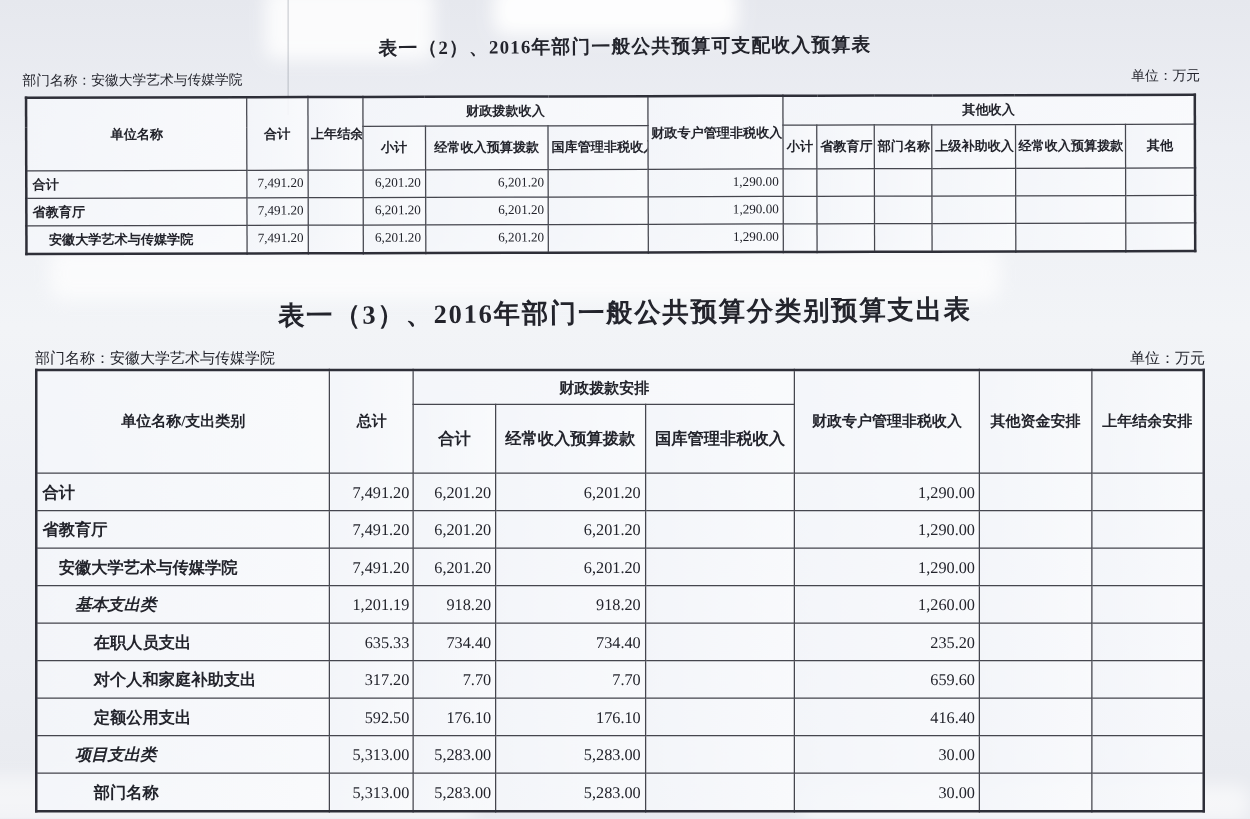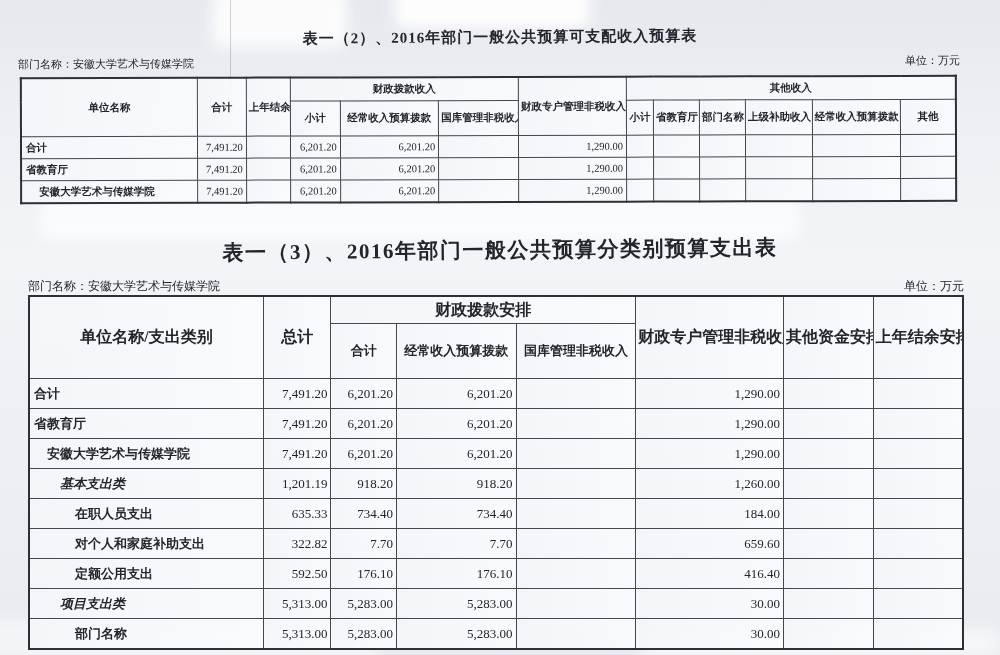--- a/index.html
+++ b/index.html
@@ -40,21 +40,21 @@
 
   #tbl1{position:absolute;left:20px;top:76px;width:937px;font-size:10.5px;
     border:2px solid #2e2f38;transform:rotate(-.15deg);}
   #tbl1 thead tr.grp th{height:20px;margin-left:28px;}
   #tbl1 thead tr.sub th{height:32px;}
   #tbl1 tbody td{height:19px;}
   #tbl1 tbody td.label{font-weight:bold;}
 
   #tbl2{position:absolute;left:28px;top:295px;width:936px;font-size:13px;
     border:2px solid #2e2f38;}
-  #tbl2 thead tr.grp th{height:24px;font-size:16px;}
+  #tbl2 thead tr.grp th{height:24px;font-size:12px;}
   #tbl2 thead tr.sub th{height:52px;font-size:13px;}
   #tbl2 tbody td{height:27px;}
   #tbl2 tbody td.label{font-weight:bold;}
 </style>
 </head>
 <body>
 
 <div class="scan">
   <div class="patch p1"></div>
   <div class="patch p2"></div>
@@ -227,27 +227,27 @@
           <td class="num">1,260.00</td>
           <td class="num"></td>
           <td class="num"></td>
         </tr>
         <tr>
           <td class="label ind-3">在职人员支出</td>
           <td class="num">635.33</td>
           <td class="num">734.40</td>
           <td class="num">734.40</td>
           <td class="num"></td>
-          <td class="num">184.00</td>
+          <td class="num">235.20</td>
           <td class="num"></td>
           <td class="num"></td>
         </tr>
         <tr>
           <td class="label ind-3">对个人和家庭补助支出</td>
-          <td class="num">322.82</td>
+          <td class="num">317.20</td>
           <td class="num">7.70</td>
           <td class="num">7.70</td>
           <td class="num"></td>
           <td class="num">659.60</td>
           <td class="num"></td>
           <td class="num"></td>
         </tr>
         <tr>
           <td class="label ind-3">定额公用支出</td>
           <td class="num">592.50</td>

